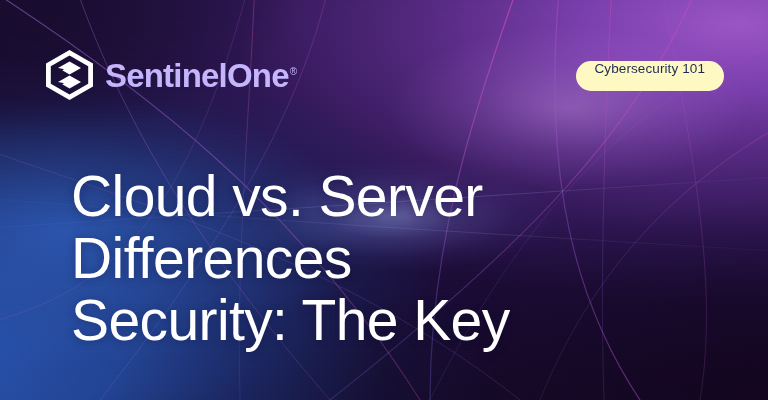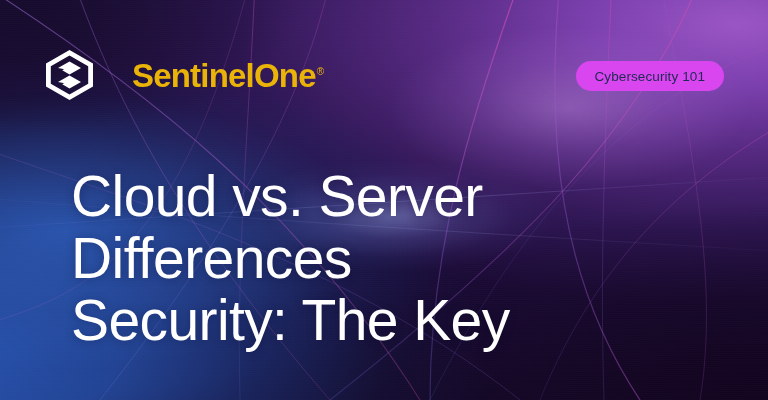--- a/index.html
+++ b/index.html
@@ -85,50 +85,48 @@
     position: absolute;
     left: 46px;
     top: 50px;
     display: flex;
     align-items: center;
     gap: 12px;
   }
   .brand-mark { width: 47px; height: 50px; display: block; flex: 0 0 auto; }
   .brand-name {
     position: relative;
-    color: #eab308;
+    color: #c4b5fd;
     font-size: 33px;
     font-weight: 700;
     letter-spacing: -0.8px;
     line-height: 1;
     white-space: nowrap;
-    margin-left: 27px;
   }
   .brand-tm {
     font-size: 10px;
     vertical-align: super;
     font-weight: 400;
     letter-spacing: 0;
     margin-left: 1px;
   }
 
   .badge {
     position: absolute;
     right: 44px;
     top: 61px;
     height: 30px;
     padding: 0 19px;
     border-radius: 999px;
-    background: #d946ef;
+    background: #fef9c3;
     color: #1d2b52;
     font-size: 13.5px;
     font-weight: 400;
     letter-spacing: 0.1px;
     display: flex;
-    align-items: center;
     justify-content: center;
     white-space: nowrap;
   }
 
   .headline {
     position: absolute;
     left: 55px;
     top: 149px;
     width: 560px;
     margin: 16px;

